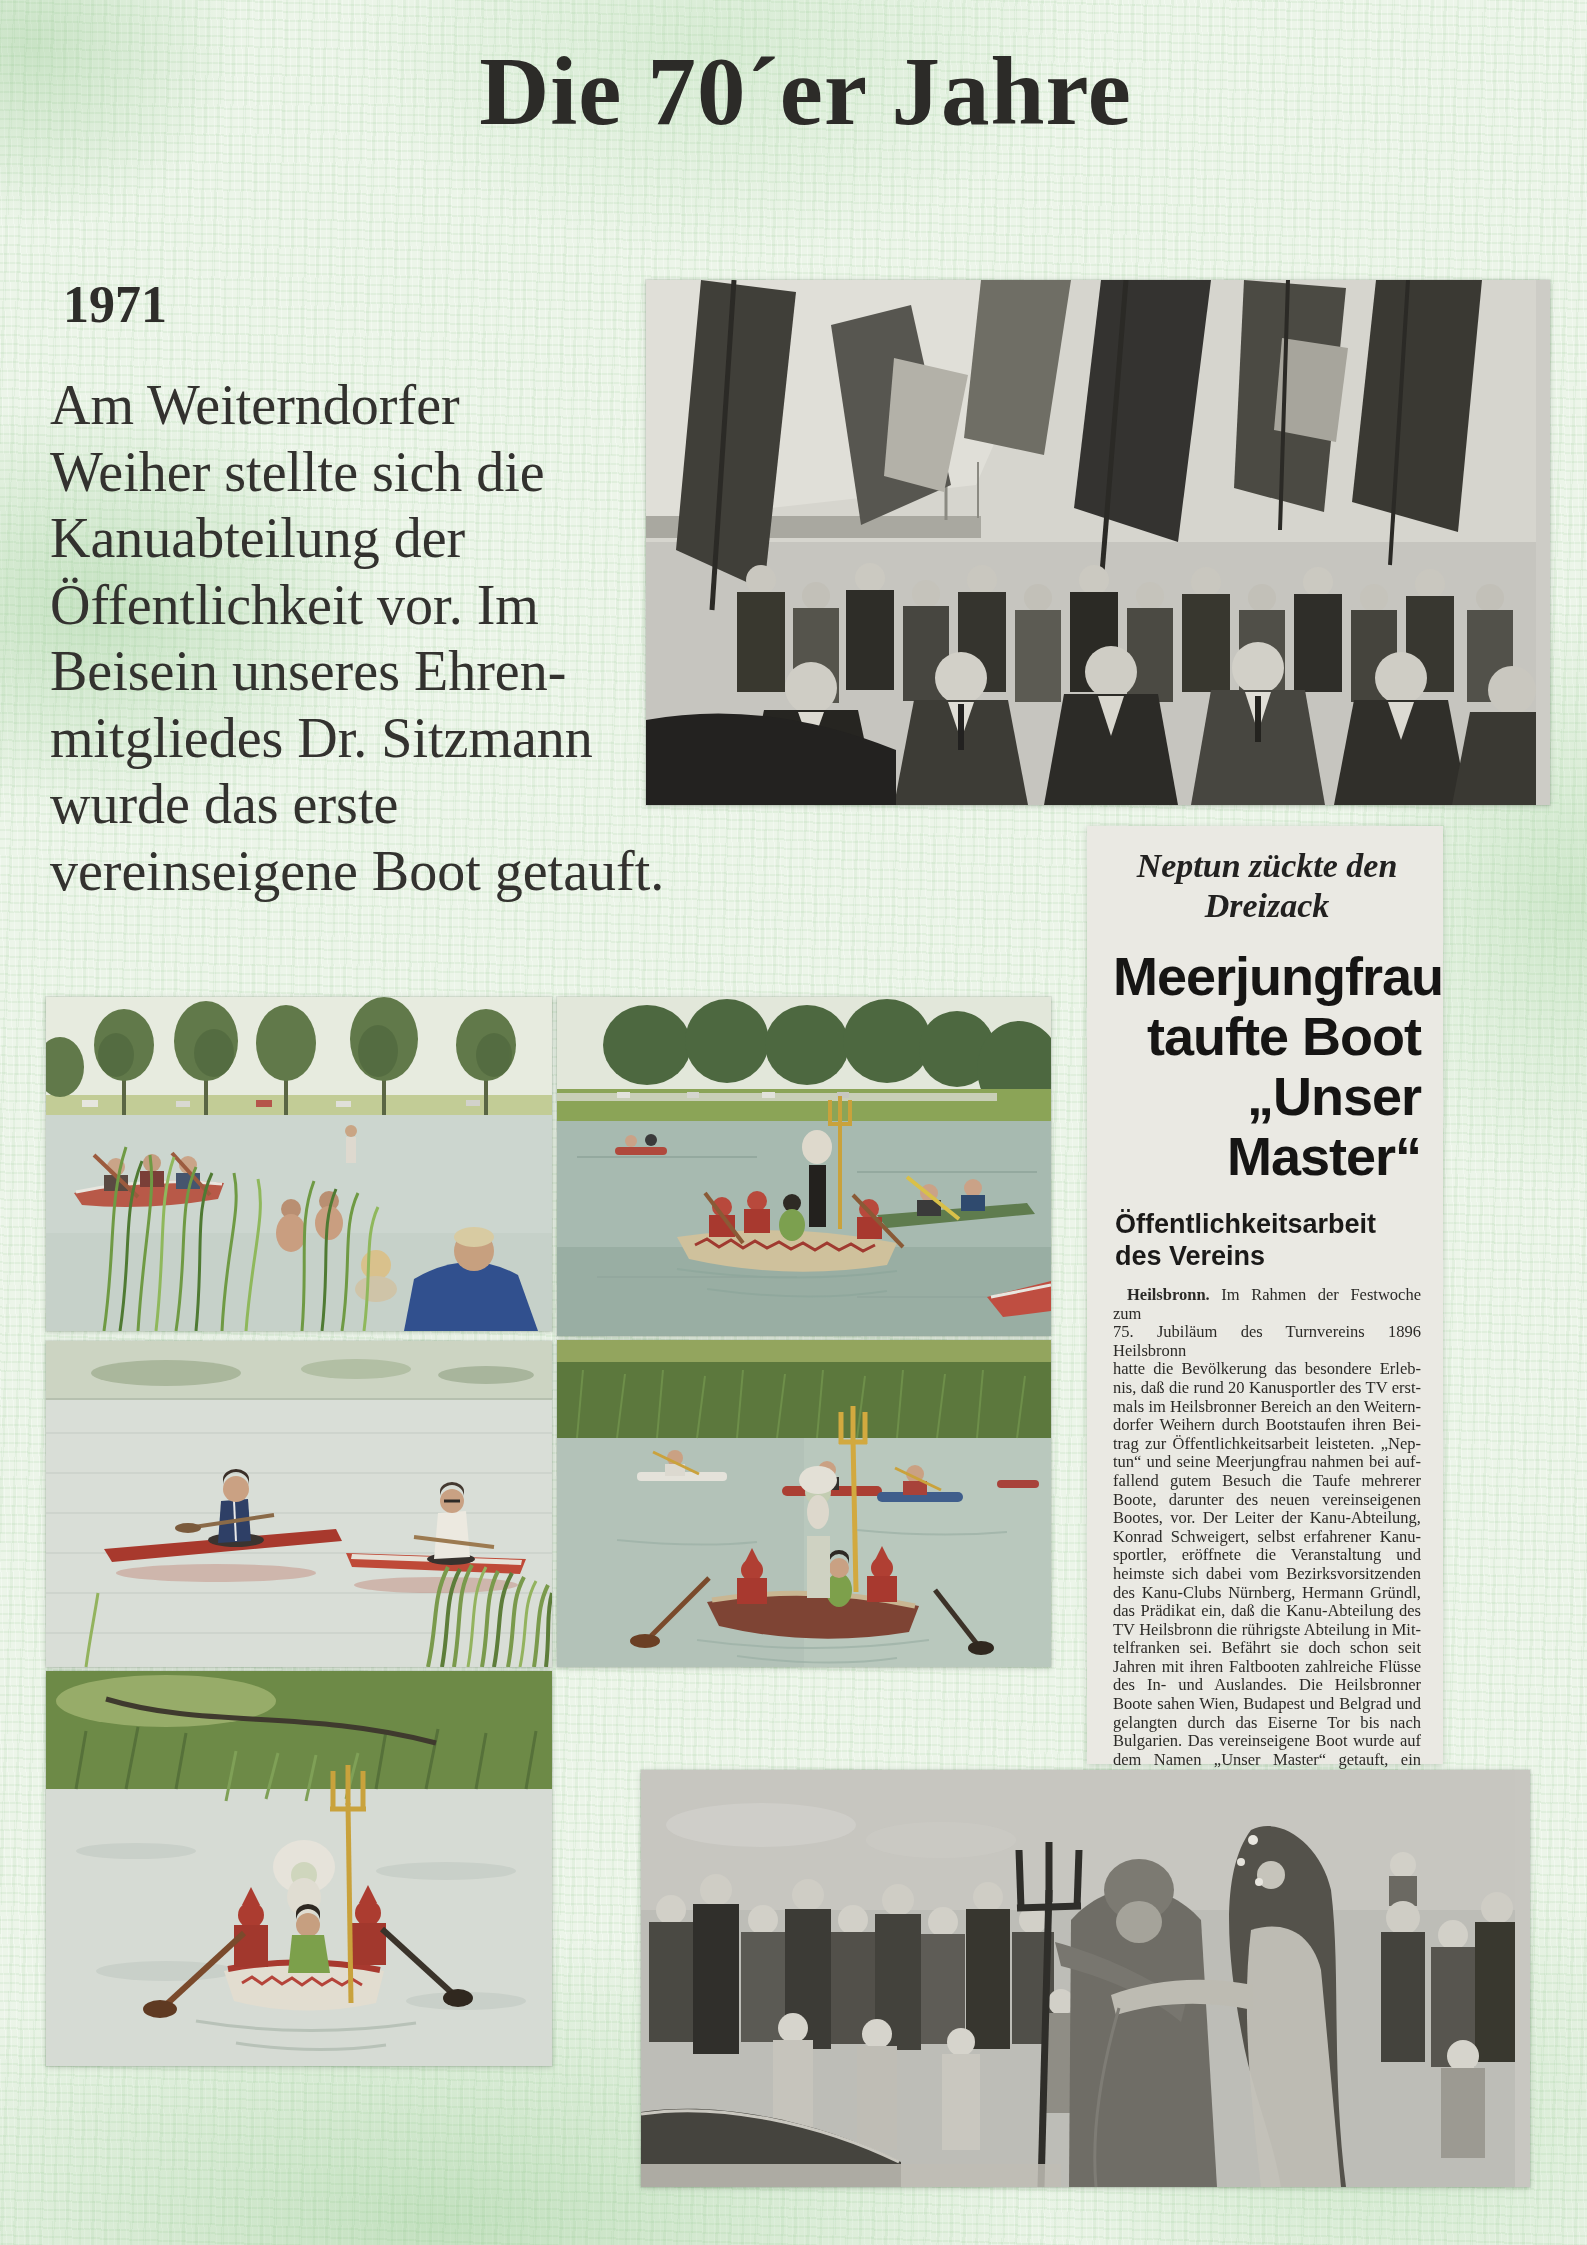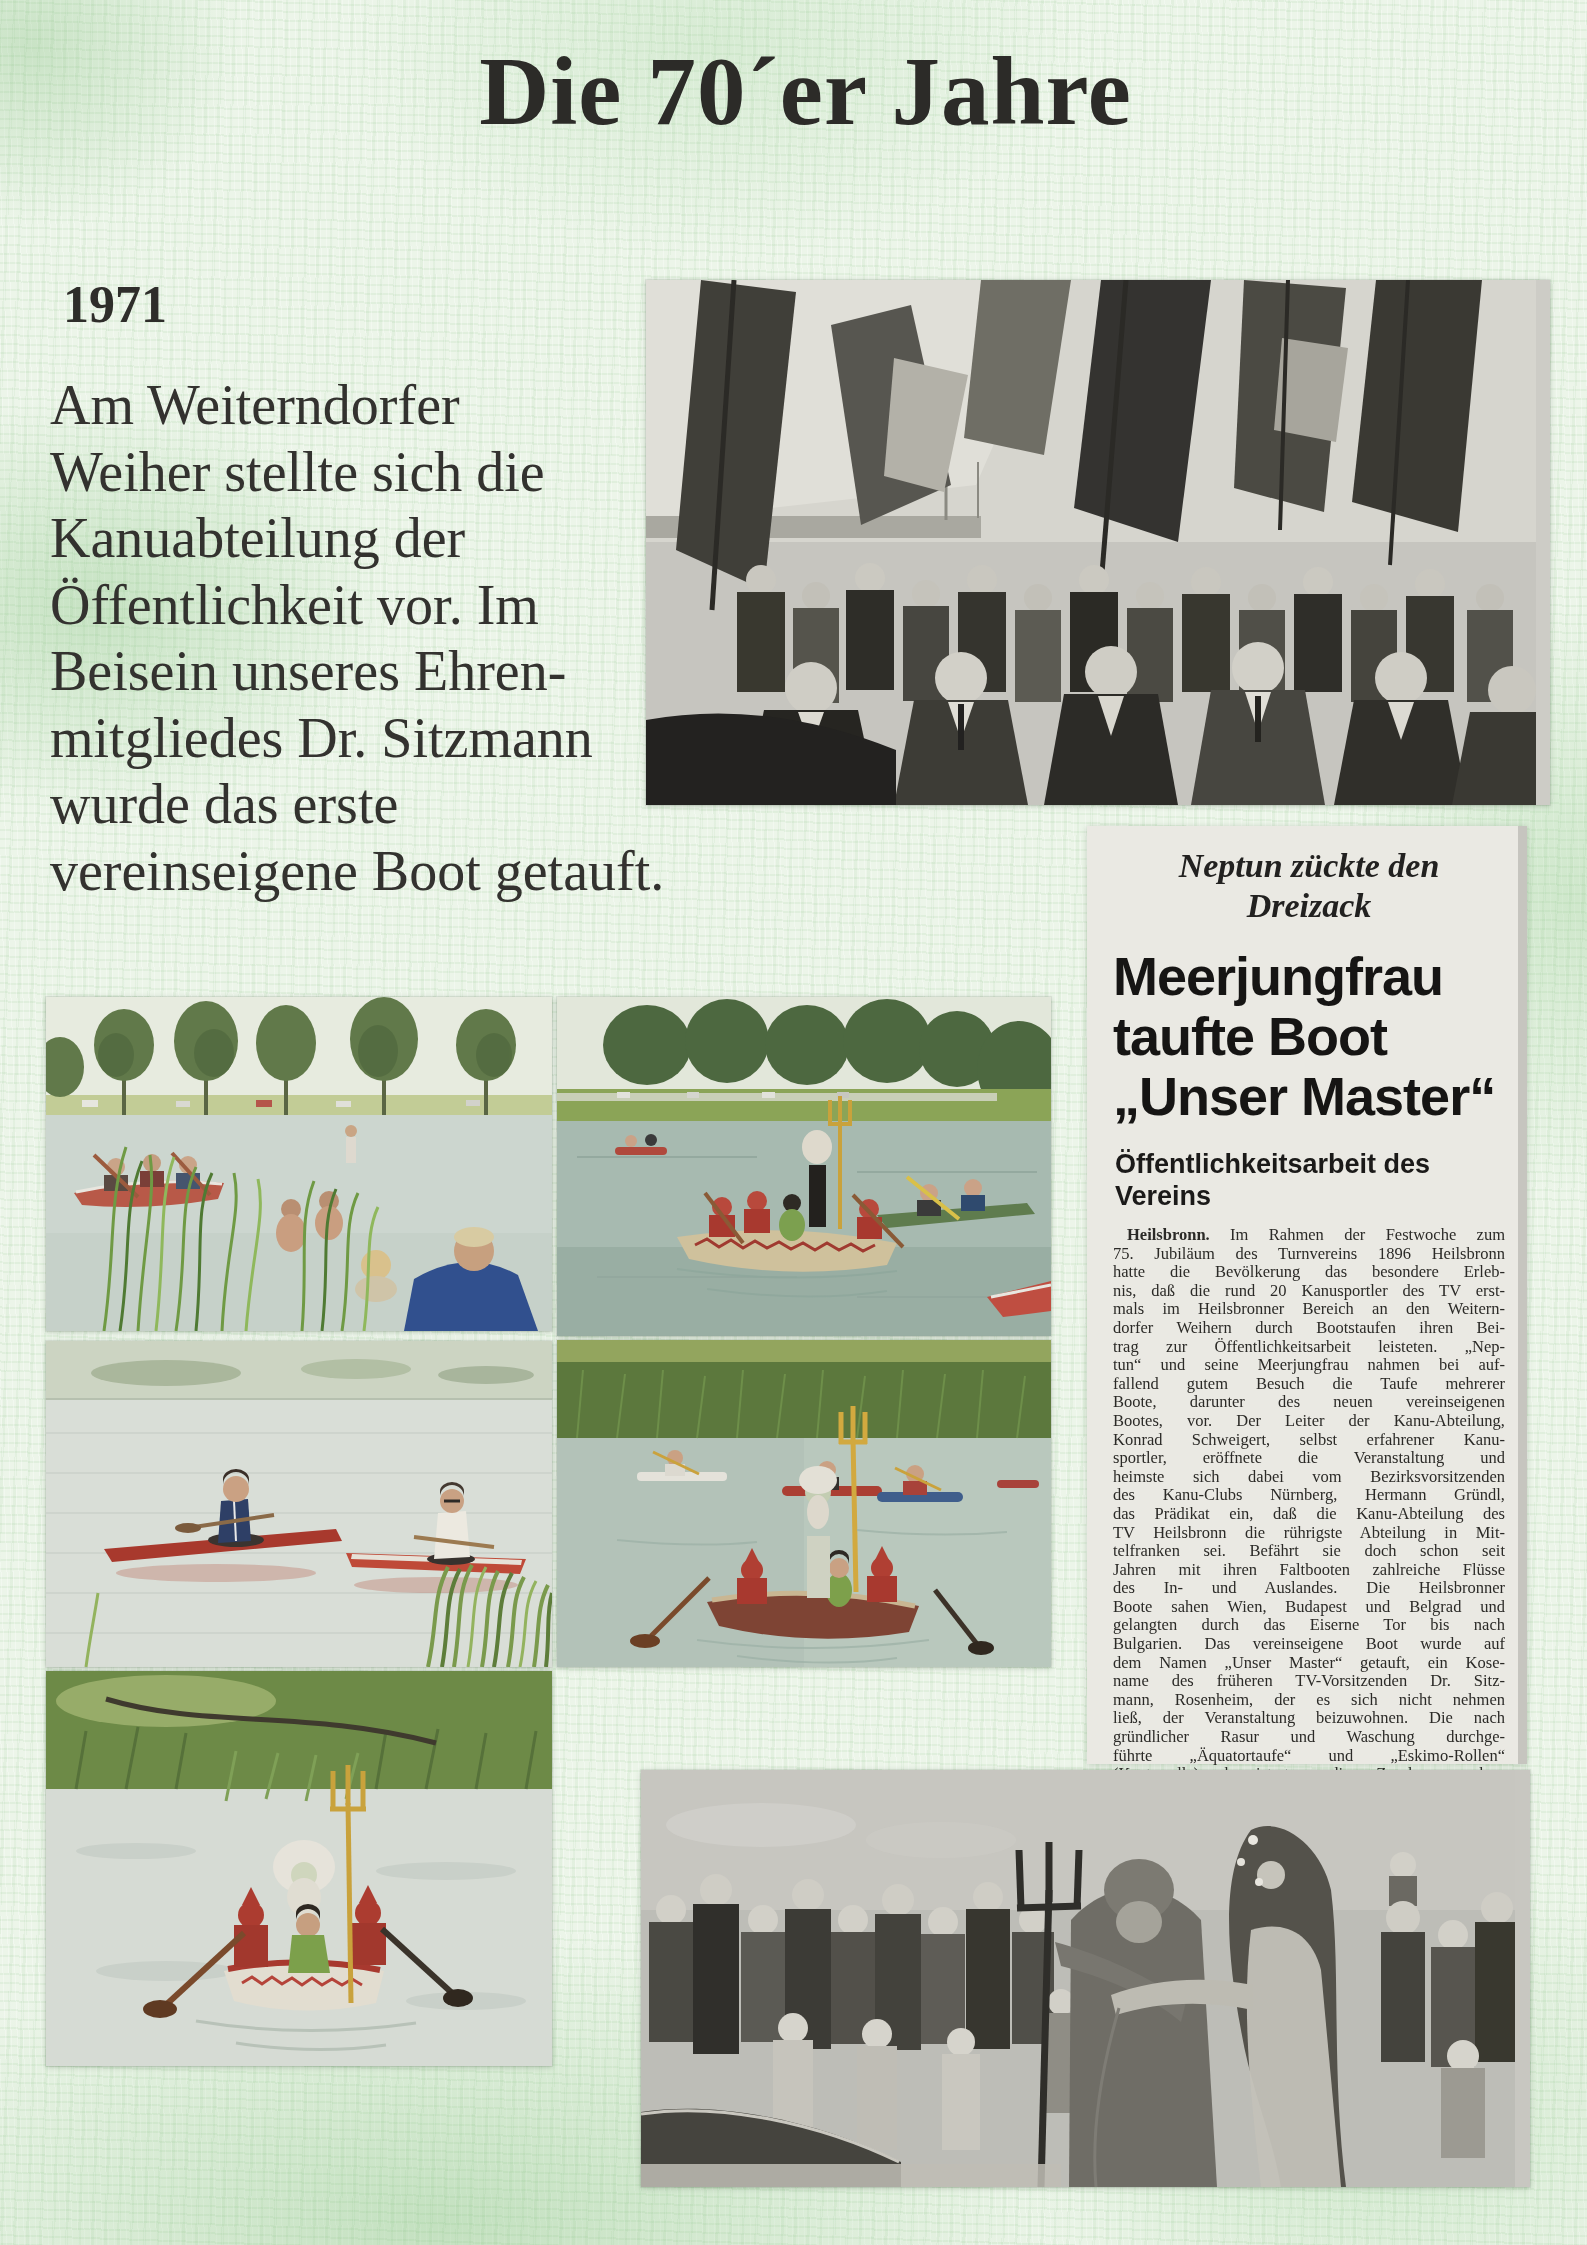--- a/index.html
+++ b/index.html
@@ -26,26 +26,26 @@
     font:56px/66.5px "Liberation Serif", serif;color:#33322f;}
   figure.photo{position:absolute;margin:0;box-shadow:0 1px 5px rgba(45,75,45,.28), 0 0 0 1px rgba(0,0,0,.06);}
   figure.photo svg{display:block;width:100%;height:100%;}
   #photo-top{left:646px;top:280px;width:890px;height:525px;border-right:14px solid #cdccc6;}
   #p1{left:46px;top:997px;width:506px;height:334px;}
   #p2{left:557px;top:997px;width:494px;height:339px;}
   #p3{left:46px;top:1341px;width:506px;height:326px;}
   #p4{left:557px;top:1340px;width:494px;height:327px;}
   #p5{left:46px;top:1671px;width:506px;height:395px;}
   #p6{left:641px;top:1770px;width:874px;height:417px;border-right:15px solid #c8c7c1;}
-  #clipping{position:absolute;left:1087px;top:826px;width:440px;height:938px;box-sizing:border-box;
+  #clipping{position:absolute;left:1087px;top:826px;width:356px;height:938px;box-sizing:border-box;
     padding:20px 22px 0 26px;
     background:linear-gradient(to right,#eae9e3 0,#eae9e3 431px,#c6c5bf 431px);
     box-shadow:0 1px 6px rgba(45,75,45,.25);color:#1f1e1c;}
   .kicker{margin:0;text-align:center;font:bold italic 34px/40px "Liberation Serif", serif;color:#222120;}
-  .headline{margin:20px 0 0 0;text-align:left;font:bold 54px/60px "Liberation Sans", sans-serif;
+  .headline{margin:20px 0 0 0;text-align:right;font:bold 54px/60px "Liberation Sans", sans-serif;
     letter-spacing:-1px;color:#161514;}
   .headline span{display:block;}
   .subhead{margin:22px 0 0 2px;font:bold 27px/32px "Liberation Sans", sans-serif;color:#1b1a19;}
   .subhead span{display:block;}
   .nbody{margin:14px 0 0 0;white-space:pre-line;text-align:justify;text-align-last:justify;
     font:16.5px/18.6px "Liberation Serif", serif;color:#2b2a27;text-indent:14px;}
   .nbody .lead{font-weight:bold;}
 </style>
 </head>
 <body>

